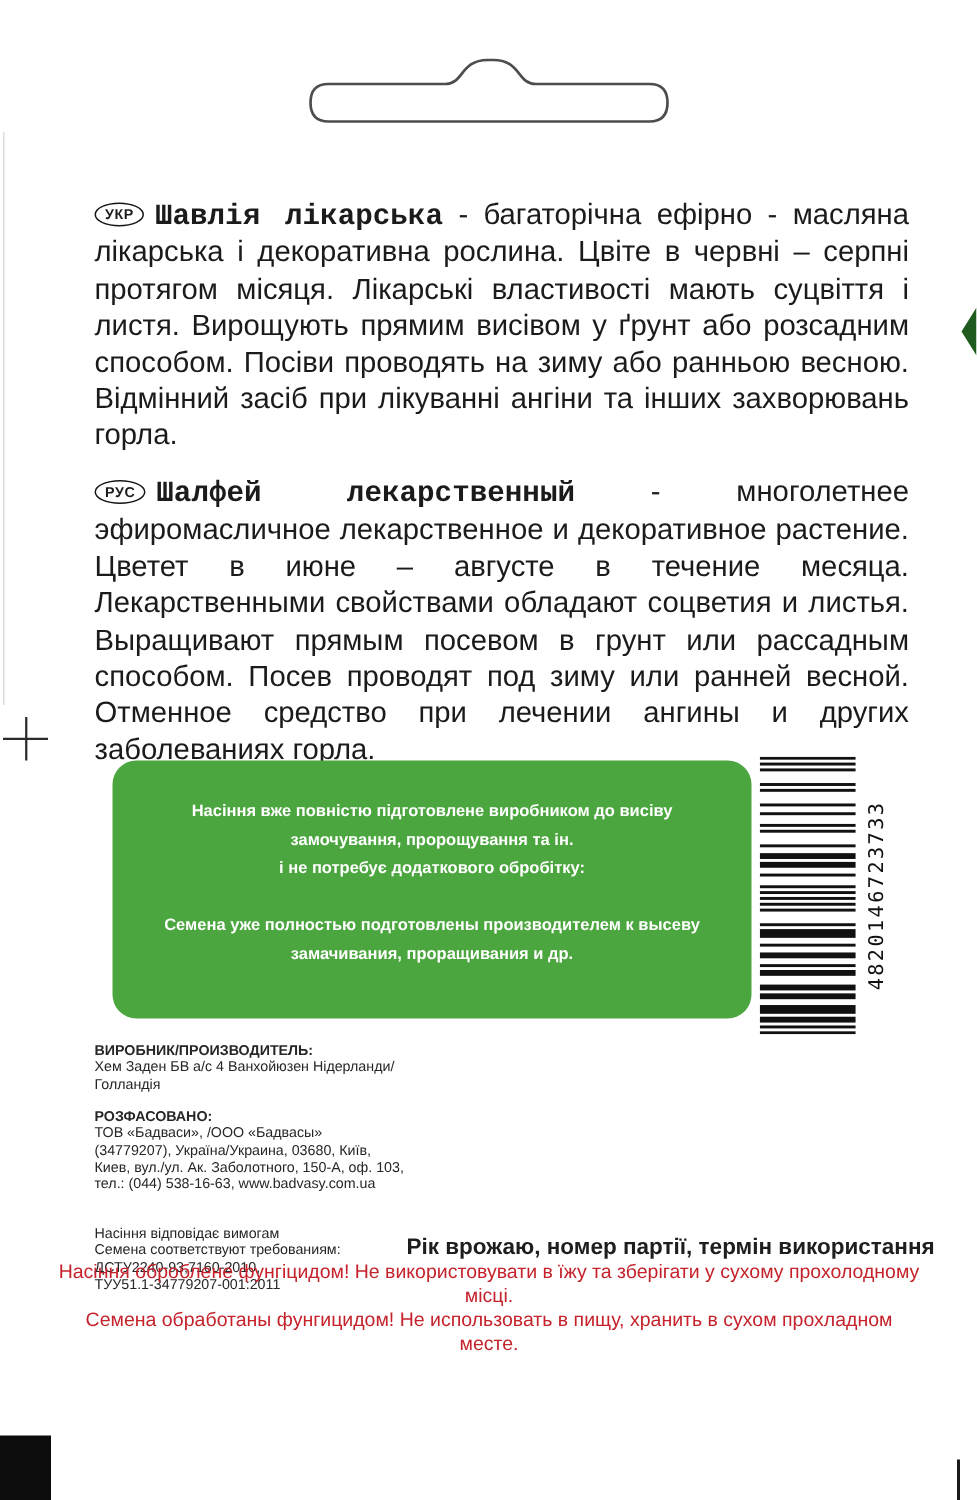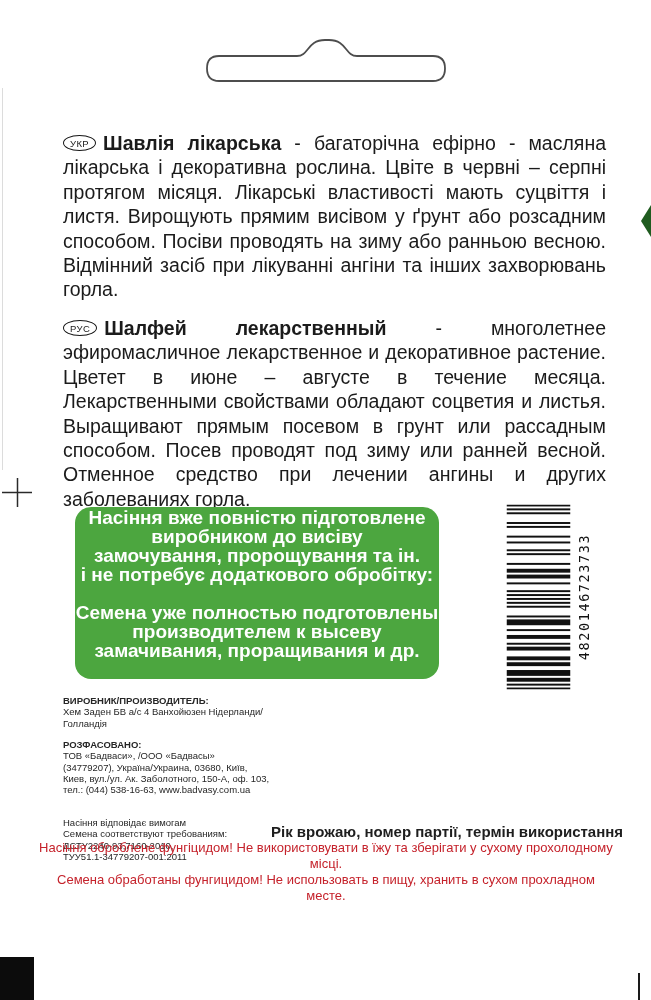--- a/index.html
+++ b/index.html
@@ -26,40 +26,40 @@
     text-align: justify;
     color: #1b1b1b;
   }
   #para-ukr { top: 131px; }
   #para-rus { top: 316px; }
   .lang-badge {
     display: inline-block;
     border: 1.7px solid #161616;
     border-radius: 50%;
     font-size: 9.5px;
-    font-weight: normal;
+    font-weight: bold;
     letter-spacing: 0.4px;
     padding: 2px 6px 1px 6px;
     vertical-align: 3px;
     margin-right: 7px;
     line-height: 11px;
   }
-  .para b { font-weight: bold; }
+  .para b { font-weight: bold; font-family: Liberation Mono, monospace; }
 
   
   #green-box {
     left: 75px; top: 507px;
-    width: 364px; height: 172px;
+    width: 426px; height: 172px;
     border-radius: 16px;
     color: #ffffff;
     font-weight: bold;
-    font-size: 19px;
+    font-size: 11px;
     line-height: 19px;
     text-align: center;
-    padding-top: 1px;
+    padding-top: 25px;
   }
   .gb-group { margin-bottom: 19px; }
 
   
   #barcode-wrap { left: 506px; top: 504px; width: 88px; height: 185px; }
   #barcode-inner {
     position: absolute;
     width: 185px; height: 88px;
     left: -48.5px; top: 48.5px;
     transform: rotate(-90deg);

